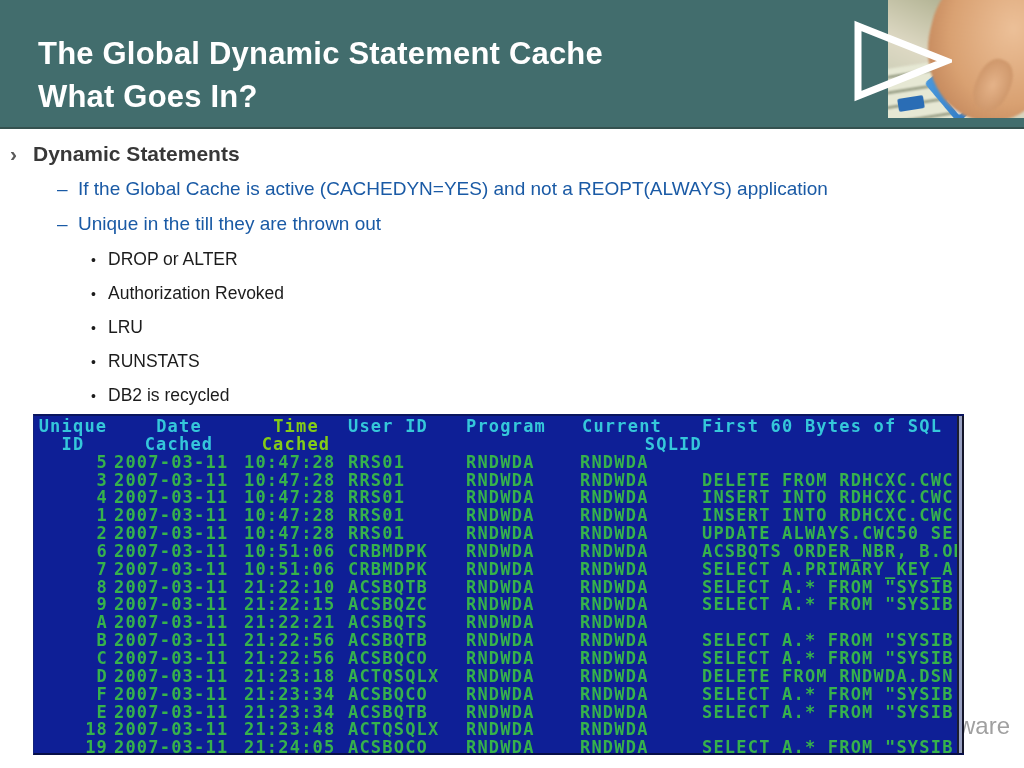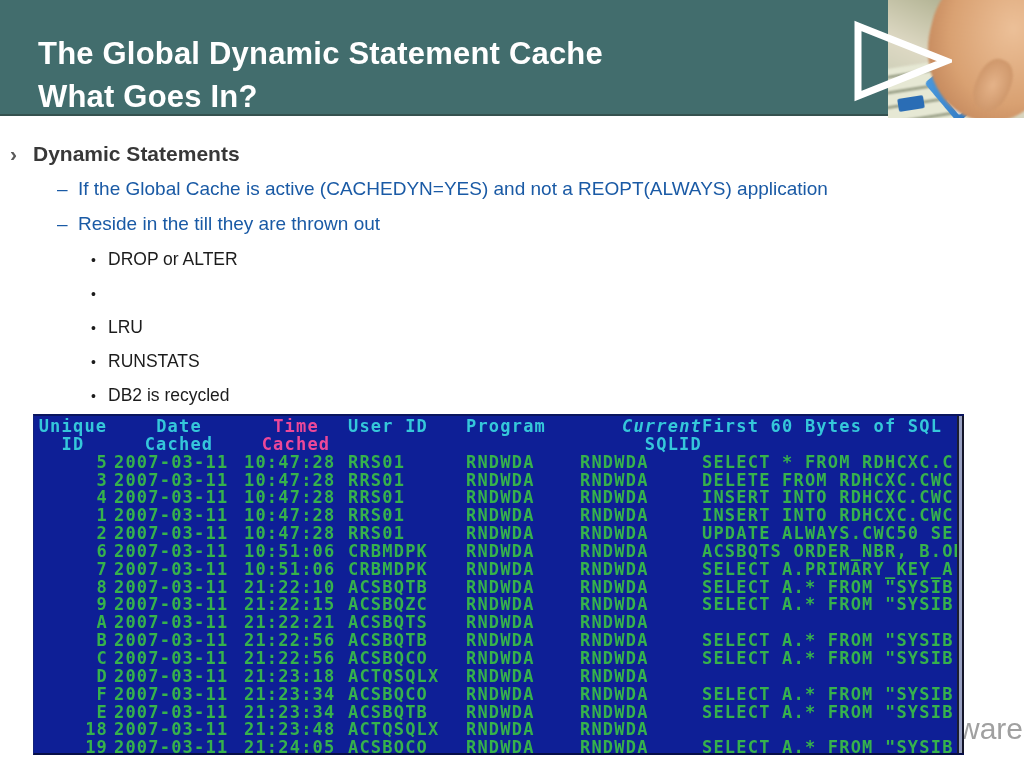--- a/index.html
+++ b/index.html
@@ -2,21 +2,21 @@
 <html><head>
 <meta charset="utf-8">
 <style>
   html,body{margin:0;padding:0;}
   body{
     width:1024px;height:768px;position:relative;overflow:hidden;
     background:#ffffff;font-family:"Liberation Sans",sans-serif;
   }
   
   .header{
-    position:absolute;left:0;top:0;width:1024px;height:116px;
+    position:absolute;left:0;top:0;width:1024px;height:129px;
     background:#426d6d;border-bottom:2px solid #35514f;box-sizing:border-box;padding-left:28px;
   }
   .title{
     position:absolute;left:38px;top:11px;color:#ffffff;font-weight:bold;
     font-size:31px;line-height:43px;letter-spacing:.2px;white-space:nowrap;
   }
   
   .photo{position:absolute;right:0;top:0;width:136px;height:118px;overflow:hidden;}
   .ph-bg{position:absolute;inset:-6px;background:linear-gradient(205deg,#8f9578 0%,#b9b99b 28%,#ded9c4 55%,#c9ccb4 80%,#aeb49a 100%);filter:blur(2px);}
   .ph-keys{position:absolute;left:-14px;bottom:-14px;width:120px;height:70px;
@@ -50,25 +50,25 @@
     font-size:17px;line-height:17.85px;letter-spacing:1.2px;color:#36b24c;
   }
   .terminal::after{content:"";position:absolute;right:0;top:0;width:7px;height:100%;
     background:linear-gradient(90deg,#1b1e30 0 2px,#99a1c2 2px 5px,#131528 5px 7px);}
   .trow{display:grid;grid-template-columns:76px 130px 104px 118px 114px 122px 1fr;}
   .cell{overflow:hidden;white-space:nowrap;}
   .c0{text-align:right;padding-right:6px;}
   .thead{color:#35c7da;}
   .thead .hc{text-align:center;overflow:hidden;white-space:nowrap;}
   .thead .hc:nth-child(4),.thead .hc:nth-child(5),.thead .hc:nth-child(7){text-align:left;}
-  .thead .hc:nth-child(6) .l1{text-align:right;padding-left:2px;font-style:italic;}
+  .thead .hc:nth-child(6) .l1{text-align:left;padding-left:2px;}
   .thead .hc:nth-child(6) .l2{text-align:right;}
-  .thead .hl{color:#ec4899;}
-  
-  .watermark{position:absolute;left:958px;top:712px;z-index:1;color:#a0a0a0;font-size:30px;font-family:"Liberation Sans",sans-serif;}
+  .thead .hl{color:#84cc16;}
+  
+  .watermark{position:absolute;left:958px;top:712px;z-index:1;color:#a0a0a0;font-size:24px;font-family:"Liberation Sans",sans-serif;}
 </style>
 </head>
 <body>
 
 <div class="header">
   <div class="photo">
     <div class="ph-bg"></div>
     <div class="ph-keys"></div>
     <div class="ph-key-blue"></div>
     <div class="ph-card"></div>
@@ -88,29 +88,30 @@
   <span class="mk">›</span>
   <span>Dynamic Statements</span>
 </div>
 
 <div class="bullet b2 b2a">
   <span class="mk">–</span>
   <span>If the Global Cache is active (CACHEDYN=YES) and not a REOPT(ALWAYS) application</span>
 </div>
 <div class="bullet b2 b2b">
   <span class="mk">–</span>
-  <span>Reside in the till they are thrown out</span>
+  <span>Unique in the till they are thrown out</span>
 </div>
 
 <div class="bullet b3 b3a">
   <span class="mk">•</span>
   <span>DROP or ALTER</span>
 </div>
 <div class="bullet b3 b3b">
   <span class="mk">•</span>
+  <span>Authorization Revoked</span>
 </div>
 <div class="bullet b3 b3c">
   <span class="mk">•</span>
   <span>LRU</span>
 </div>
 <div class="bullet b3 b3d">
   <span class="mk">•</span>
   <span>RUNSTATS</span>
 </div>
 <div class="bullet b3 b3e">
@@ -150,21 +151,20 @@
       </div>
     </div>
   <div id="tbody">
       <div class="trow">
         <div class="cell c0">5</div>
         <div class="cell c1">2007-03-11</div>
         <div class="cell c2">10:47:28</div>
         <div class="cell c3">RRS01</div>
         <div class="cell c4">RNDWDA</div>
         <div class="cell c5">RNDWDA</div>
-        <div class="cell c6">SELECT * FROM RDHCXC.C</div>
       </div>
       <div class="trow">
         <div class="cell c0">3</div>
         <div class="cell c1">2007-03-11</div>
         <div class="cell c2">10:47:28</div>
         <div class="cell c3">RRS01</div>
         <div class="cell c4">RNDWDA</div>
         <div class="cell c5">RNDWDA</div>
         <div class="cell c6">DELETE FROM RDHCXC.CWC</div>
       </div>
@@ -257,20 +257,21 @@
         <div class="cell c5">RNDWDA</div>
         <div class="cell c6">SELECT A.* FROM "SYSIB</div>
       </div>
       <div class="trow">
         <div class="cell c0">D</div>
         <div class="cell c1">2007-03-11</div>
         <div class="cell c2">21:23:18</div>
         <div class="cell c3">ACTQSQLX</div>
         <div class="cell c4">RNDWDA</div>
         <div class="cell c5">RNDWDA</div>
+        <div class="cell c6">DELETE FROM RNDWDA.DSN</div>
       </div>
       <div class="trow">
         <div class="cell c0">F</div>
         <div class="cell c1">2007-03-11</div>
         <div class="cell c2">21:23:34</div>
         <div class="cell c3">ACSBQCO</div>
         <div class="cell c4">RNDWDA</div>
         <div class="cell c5">RNDWDA</div>
         <div class="cell c6">SELECT A.* FROM "SYSIB</div>
       </div>

